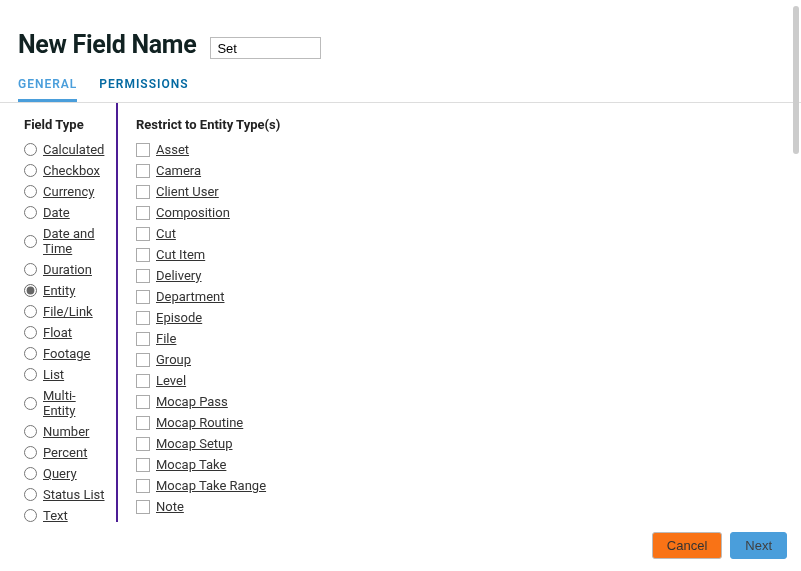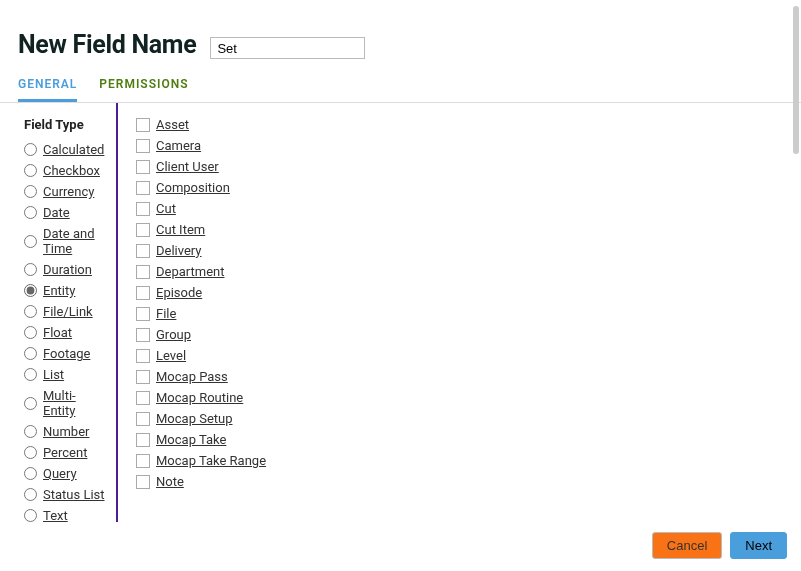--- a/index.html
+++ b/index.html
@@ -22,35 +22,35 @@
     .header h1 {
       font-size: 25px;
       font-weight: 700;
       color: #122;
       letter-spacing: -0.3px;
     }
     .header input[type="text"] {
       border: 1px solid #bbb;
       padding: 2px 6px;
       font-size: 13px;
-      width: 155px;
+      width: 111px;
       height: 22px;
     }
     .tabs {
       display: flex;
       gap: 22px;
       padding: 0 18px;
       border-bottom: 1px solid #ddd;
     }
     .tab {
       padding: 10px 0 8px;
       font-size: 12px;
       font-weight: 600;
       letter-spacing: 1px;
-      color: #4d7c0f;
+      color: #0369a1;
       cursor: pointer;
       border-bottom: 3px solid transparent;
     }
     .tab.active {
       color: #4a9edb;
       border-bottom-color: #4a9edb;
     }
     .body {
       display: flex;
       height: 424px;
@@ -121,21 +121,21 @@
       background: #f97316;
       padding: 5px 14px;
       font-size: 13px;
       border-radius: 3px;
       cursor: pointer;
       color: #333;
     }
     .btn-primary {
       background: #4a9edb;
       border-color: #4a9edb;
-      color: #000000;
+      color: #404040;
     }
     .scrollbar-fake {
       position: absolute;
       right: 2px;
       top: 6px;
       width: 6px;
       height: 148px;
       background: #ccc;
       border-radius: 3px;
     }
@@ -230,20 +230,21 @@
           <input type="radio" name="fieldtype" style="">
           <label>Timecode</label>
         </div>
         <div class="radio-row">
           <input type="radio" name="fieldtype" style="">
           <label>URL Template</label>
         </div>
       </div>
   </div>
   <div class="col-right">
+    <div class="section-title">Restrict to Entity Type(s)</div>
     <div id="restrict-list">
         <div class="check-row">
           <input type="checkbox" style="">
           <label>Asset</label>
         </div>
         <div class="check-row">
           <input type="checkbox" style="">
           <label>Camera</label>
         </div>
         <div class="check-row">

